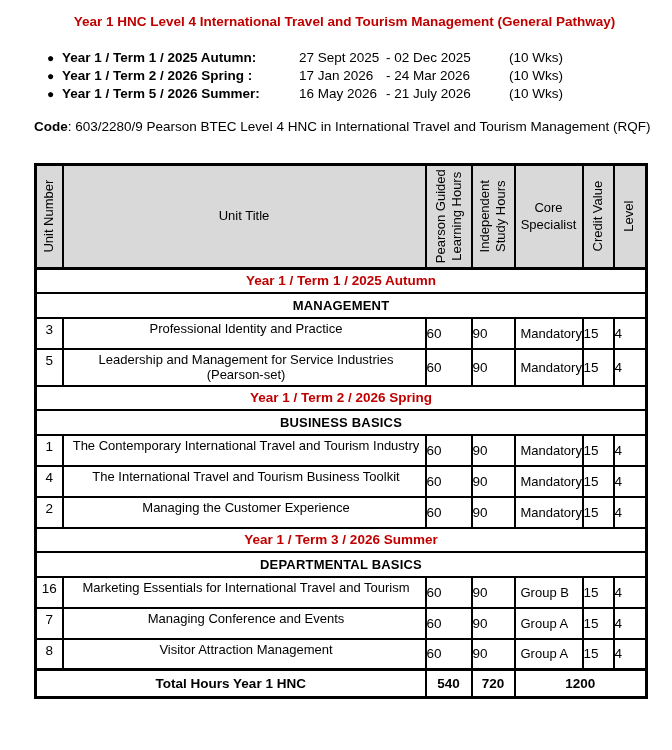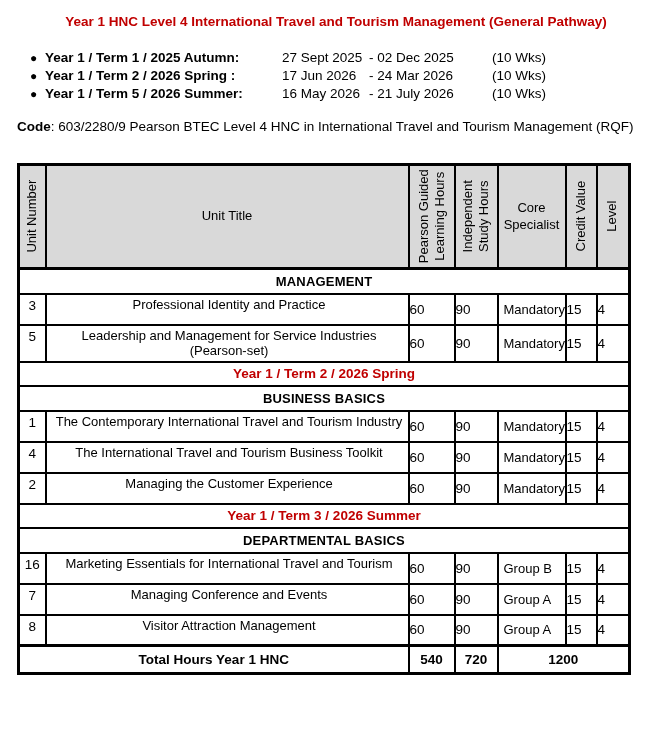--- a/index.html
+++ b/index.html
@@ -8,21 +8,21 @@
     --line:#000000;
   }
   *{margin:0;padding:0;box-sizing:border-box;}
   html,body{background:#ffffff;}
   body{
     width:672px;height:750px;
     font-family:"Liberation Sans",sans-serif;
     color:#000;
     overflow:hidden;
   }
-  .page{width:672px;height:750px;padding:13px 17px 0 17px;background:#fff;}
+  .page{width:672px;height:750px;padding:13px 17px 0 34px;background:#fff;}
 
   .doc-title{
     margin:0 -6px;
     text-align:center;
     color:var(--accent);
     font-weight:bold;
     font-size:13.5px;
     line-height:17px;
   }
 
@@ -131,21 +131,21 @@
     <div class="term-line">
       <span class="bullet">●</span>
       <span class="t-label">Year 1 / Term 1 / 2025 Autumn:</span>
       <span class="t-start">27 Sept 2025</span>
       <span class="t-end">- 02 Dec 2025</span>
       <span class="t-wks">(10 Wks)</span>
     </div>
     <div class="term-line">
       <span class="bullet">●</span>
       <span class="t-label">Year 1 / Term 2 / 2026 Spring :</span>
-      <span class="t-start">17 Jun 2026</span>
+      <span class="t-start">17 Jan 2026</span>
       <span class="t-end">- 24 Mar 2026</span>
       <span class="t-wks">(10 Wks)</span>
     </div>
     <div class="term-line">
       <span class="bullet">●</span>
       <span class="t-label">Year 1 / Term 5 / 2026 Summer:</span>
       <span class="t-start">16 May 2026</span>
       <span class="t-end">- 21 July 2026</span>
       <span class="t-wks">(10 Wks)</span>
     </div>
@@ -205,20 +205,23 @@
               <div class="vtext">Credit Value</div>
             </div>
       </th>
       <th>
         <div class="vwrap">
               <div class="vtext">Level</div>
             </div>
       </th>
     </tr>
 
+    <tr class="term-row">
+      <td colspan="7">Year 1 / Term 1 / 2025 Autumn</td>
+    </tr>
     <tr class="group-row">
       <td colspan="7">MANAGEMENT</td>
     </tr>
     <tr class="data">
       <td class="unit">3</td>
       <td class="title">Professional Identity and Practice</td>
       <td class="num">60</td>
       <td class="num">90</td>
       <td class="core">Mandatory</td>
       <td class="num">15</td>

